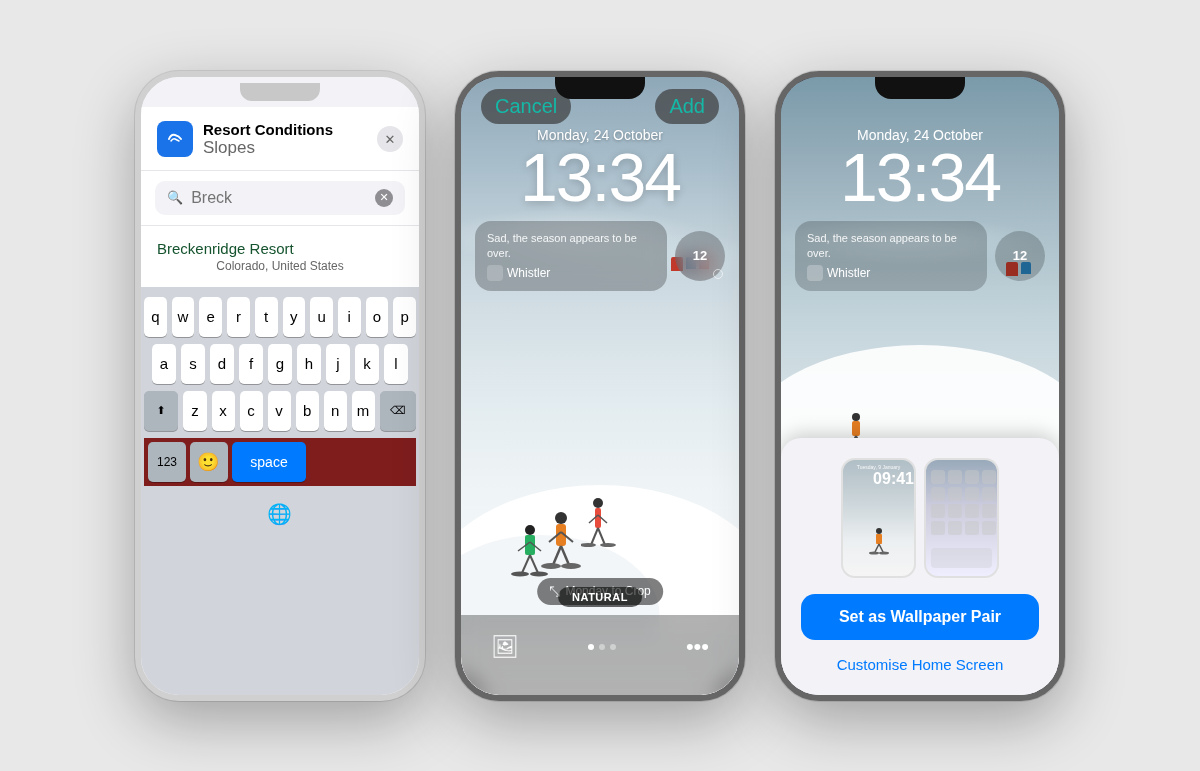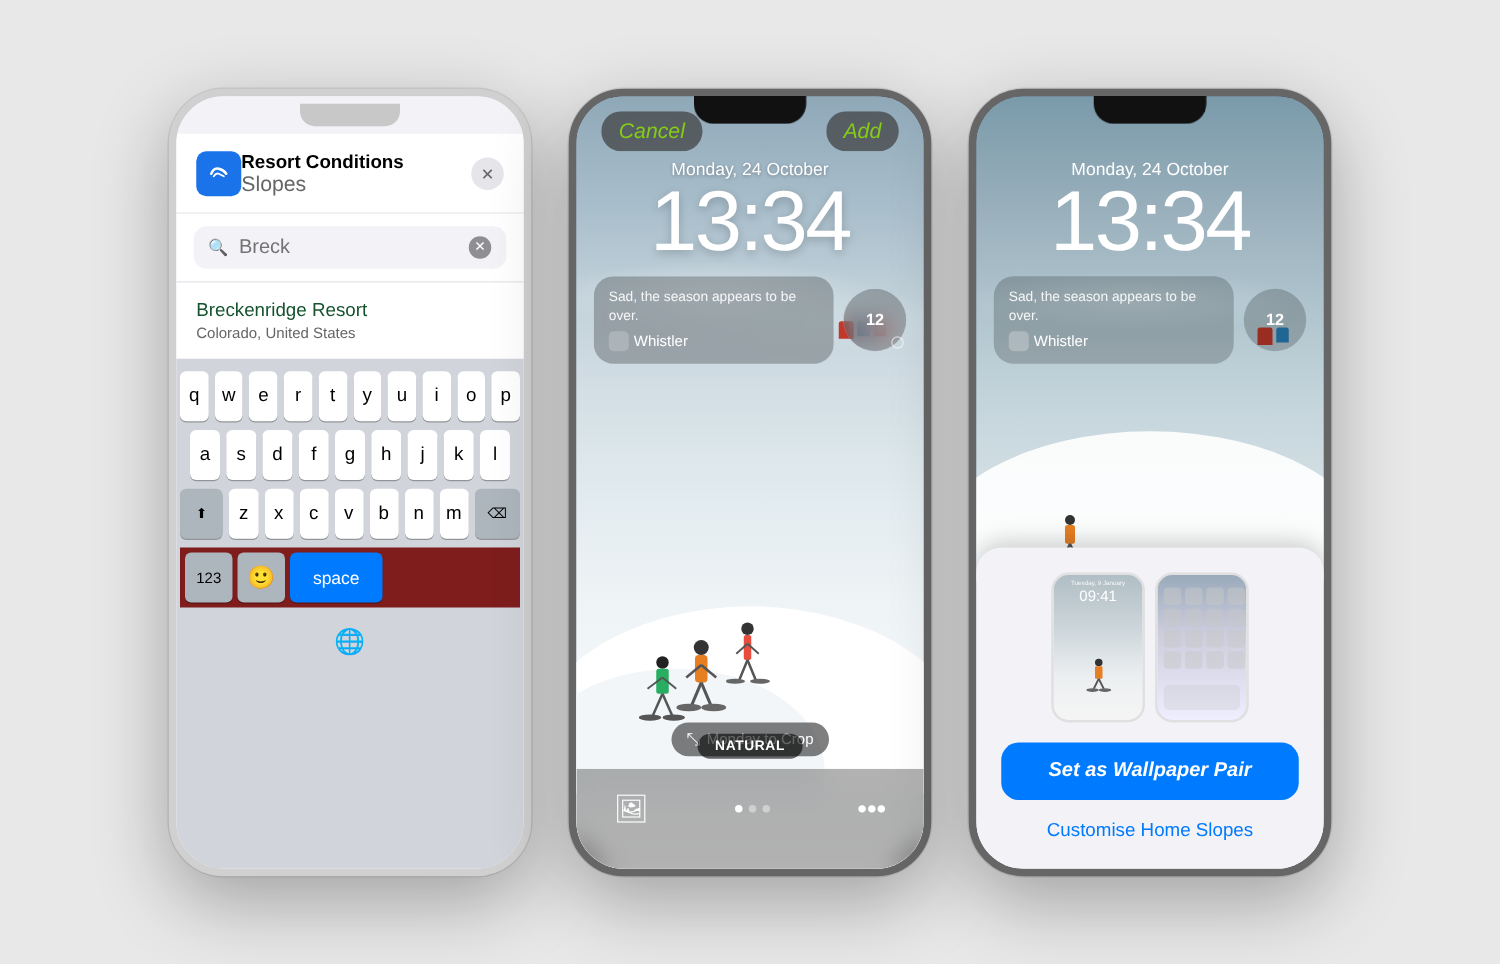--- a/index.html
+++ b/index.html
@@ -55,20 +55,21 @@
       padding: 14px 16px 12px;
       display: flex;
       align-items: center;
       justify-content: space-between;
       border-bottom: 1px solid #e5e5ea;
     }
 
     .app-header-left {
       display: flex;
       align-items: center;
+      gap: 10px;
     }
 
     .app-icon {
       width: 36px;
       height: 36px;
       background: #1a73e8;
       border-radius: 8px;
       display: flex;
       align-items: center;
       justify-content: center;
@@ -146,20 +147,21 @@
     .result-name {
       font-size: 15px;
       font-weight: 500;
       color: #14532d;
     }
 
     .result-sub {
       font-size: 12px;
       color: #666;
       margin-top: 2px;
+      text-align: center;
     }
 
     .key-row {
       display: flex;
       justify-content: center;
       gap: 5px;
     }
 
     .key {
       background: white;
@@ -285,27 +287,26 @@
       z-index: 10;
       padding: 12px 20px 8px;
       display: flex;
       justify-content: space-between;
       align-items: center;
     }
 
     .top-pill-btn {
       background: rgba(60,60,60,0.7);
       backdrop-filter: blur(10px);
-      color: #84cc16;
+      color: #14b8a6;
       border-radius: 20px;
       padding: 6px 14px;
-      font-size: 17px;
+      font-size: 20px;
       font-weight: 500;
       cursor: pointer;
-      font-style: italic;
     }
 
     .phone2-notch {
       position: absolute;
       top: 0;
       left: 50%;
       transform: translateX(-50%);
       width: 90px;
       height: 22px;
       background: #111;
@@ -619,21 +620,20 @@
       width: 100%;
       background: #007aff;
       color: white;
       border-radius: 14px;
       padding: 14px;
       text-align: center;
       font-size: 16px;
       font-weight: 600;
       cursor: pointer;
       margin-bottom: 10px;
-      font-style: italic;
     }
 
     .customise-btn {
       text-align: center;
       color: #007aff;
       font-size: 15px;
       font-weight: 500;
       cursor: pointer;
       padding: 6px;
     }
@@ -875,21 +875,21 @@
       </div>
     </div>
   </div>
 
   <div class="bottom-sheet">
     <div class="preview-row">
 
       <div class="preview-thumb">
         <div class="preview-thumb-inner">
           <div style="position:absolute; top:4px; left:0; right:0; text-align:center; font-size:5px; color:rgba(255,255,255,0.9); font-weight:400;">Tuesday, 9 January</div>
-          <div style="position:absolute; top:10px; left:0; right:0; text-align:center; font-size:12px; color:white; font-weight:400;">09:41</div>
+          <div style="position:absolute; top:10px; left:0; right:0; text-align:right; font-size:16px; color:white; font-weight:700;">09:41</div>
 
           <div style="position:absolute; bottom:15px; left:50%; transform:translateX(-50%);">
             <svg width="20" height="30" viewBox="0 0 20 30">
               <circle cx="10" cy="4" r="3" fill="#333"></circle>
               <rect x="7" y="7" width="6" height="10" fill="#e67e22" rx="1"></rect>
               <line x1="10" y1="17" x2="6" y2="25" stroke="#555" stroke-width="1.5"></line>
               <line x1="10" y1="17" x2="14" y2="25" stroke="#555" stroke-width="1.5"></line>
               <ellipse cx="5" cy="26" rx="5" ry="1.5" fill="#666"></ellipse>
               <ellipse cx="15" cy="26" rx="5" ry="1.5" fill="#666"></ellipse>
             </svg>
@@ -914,15 +914,15 @@
           <div class="home-app-icon"></div>
           <div class="home-app-icon"></div>
           <div class="home-app-icon"></div>
           <div class="home-app-icon"></div>
         </div>
         <div style="position:absolute; bottom:8px; left:5px; right:5px; height:20px; background:rgba(200,200,200,0.3); border-radius:4px;"></div>
       </div>
     </div>
 
     <div class="set-wallpaper-btn">Set as Wallpaper Pair</div>
-    <div class="customise-btn">Customise Home Slopes</div>
+    <div class="customise-btn">Customise Home Screen</div>
   </div>
 </div>
 
 </body></html>

